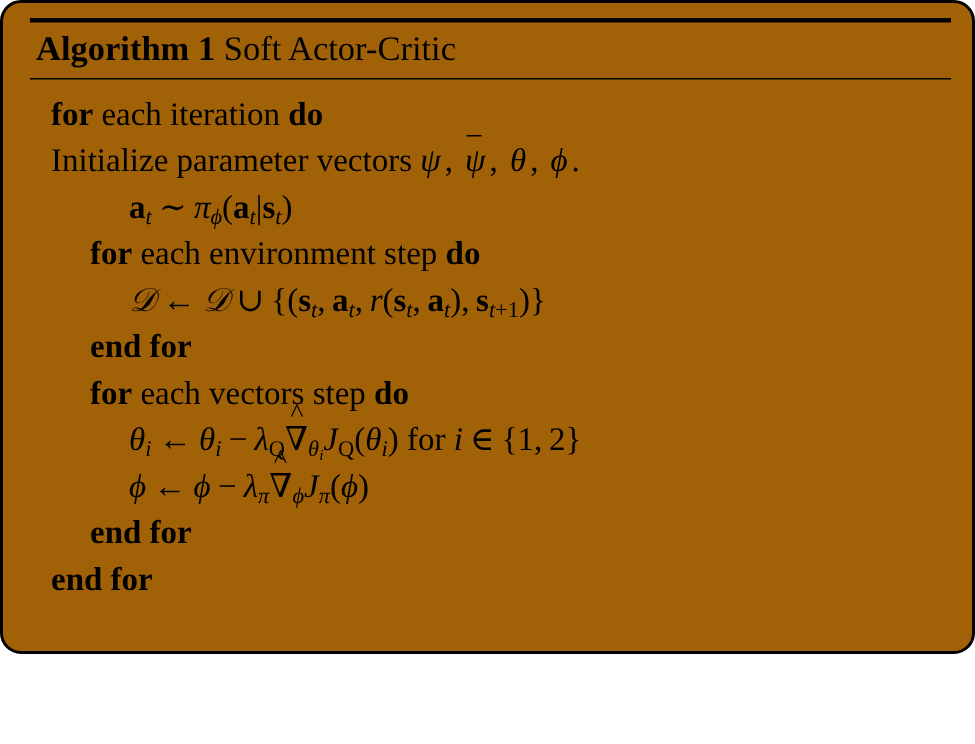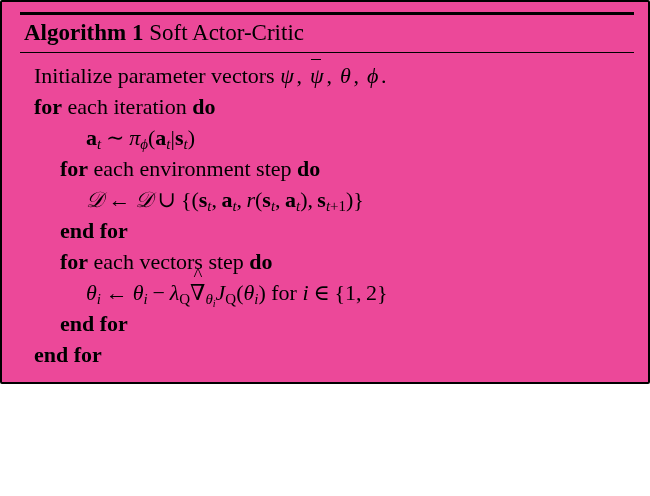--- a/index.html
+++ b/index.html
@@ -7,25 +7,25 @@
     padding: 0;
     background: #ffffff;
   }
   body {
     font-family: "Liberation Serif", "DejaVu Serif", serif;
     color: #000000;
   }
   #page {
     position: relative;
     width: 650px;
-    height: 384px;
+    height: 436px;
     box-sizing: border-box;
-    background: #ec4899;
+    background: #a16207;
     border: 2px solid #000000;
-    border-radius: 2px;
+    border-radius: 14px;
     overflow: hidden;
   }
   .algorithm {
     position: absolute;
     left: 18px;
     top: 10px;
     width: 614px;
   }
   .rule-top {
     border-top: 3px solid #000000;
@@ -133,35 +133,35 @@
 
     <div class="alg-title">
       <span class="kw">Algorithm 1</span><span>&nbsp;</span><span>Soft Actor-Critic</span>
     </div>
 
     <div class="rule-mid"></div>
 
     <div class="alg-body">
 
       <div class="line ind0">
+        <span class="kw">for</span>
+        <span>each iteration</span>
+        <span class="kw">do</span>
+      </div>
+
+      <div class="line ind0">
         <span>Initialize parameter vectors</span>
         <span class="math">
           ψ<span class="op">,</span>
           <span class="bar">ψ</span><span class="op">,</span>
           θ<span class="op">,</span>
           ϕ<span class="op">.</span>
         </span>
       </div>
 
-      <div class="line ind0">
-        <span class="kw">for</span>
-        <span>each iteration</span>
-        <span class="kw">do</span>
-      </div>
-
       <div class="line ind2">
         <span class="math"><span class="bf">a</span><sub>t</sub><span class="opw">∼</span>π<sub>ϕ</sub><span class="up">(</span><span class="bf">a</span><sub>t</sub><span class="up">|</span><span class="bf">s</span><sub>t</sub><span class="up">)</span></span>
       </div>
 
       <div class="line ind1">
         <span class="kw">for</span>
         <span>each environment step</span>
         <span class="kw">do</span>
       </div>
 
@@ -179,20 +179,23 @@
         <span>each vectors step</span>
         <span class="kw">do</span>
       </div>
 
 
       <div class="line ind2">
         <span class="math">θ<sub>i</sub><span class="opw">←</span>θ<sub>i</sub><span class="opw">−</span>λ<sub><span class="up">Q</span></sub><span class="hat">∇</span><sub>θ<sub>i</sub></sub>J<sub><span class="up">Q</span></sub><span class="up">(</span>θ<sub>i</sub><span class="up">)</span></span>
         <span>for</span><span class="math">&nbsp;i<span class="opw">∈</span><span class="up">{1, 2}</span></span>
       </div>
 
+      <div class="line ind2">
+        <span class="math">ϕ<span class="opw">←</span>ϕ<span class="opw">−</span>λ<sub>π</sub><span class="hat">∇</span><sub>ϕ</sub>J<sub>π</sub><span class="up">(</span>ϕ<span class="up">)</span></span>
+      </div>
 
 
       <div class="line ind1">
         <span class="kw">end for</span>
       </div>
 
       <div class="line ind0">
         <span class="kw">end for</span>
       </div>
 

